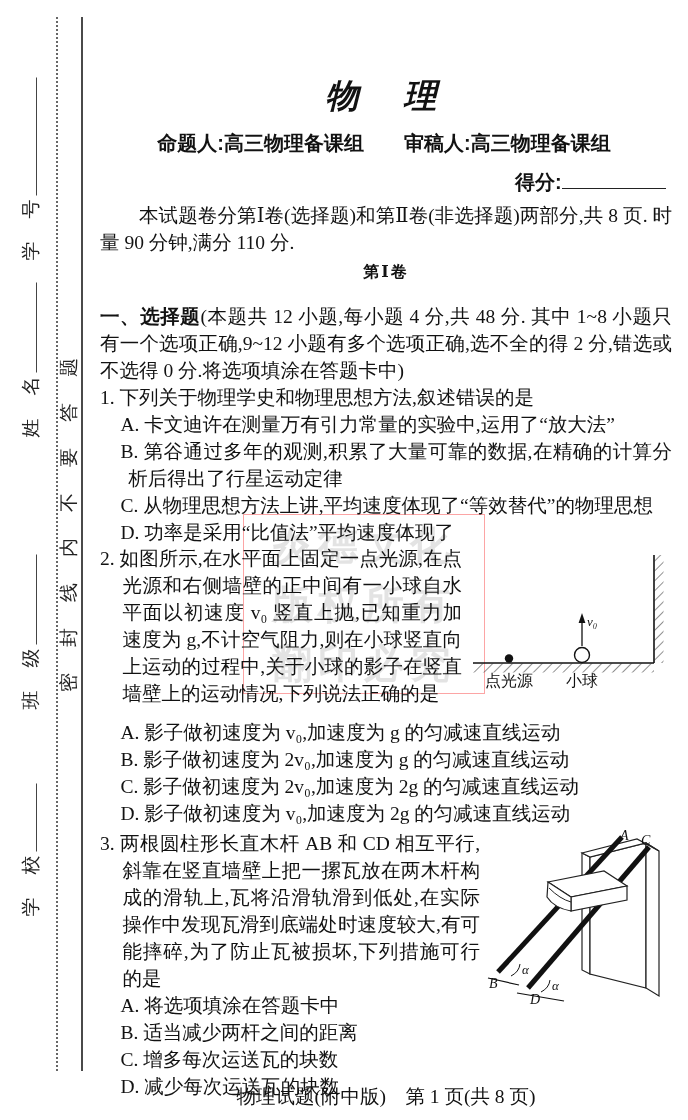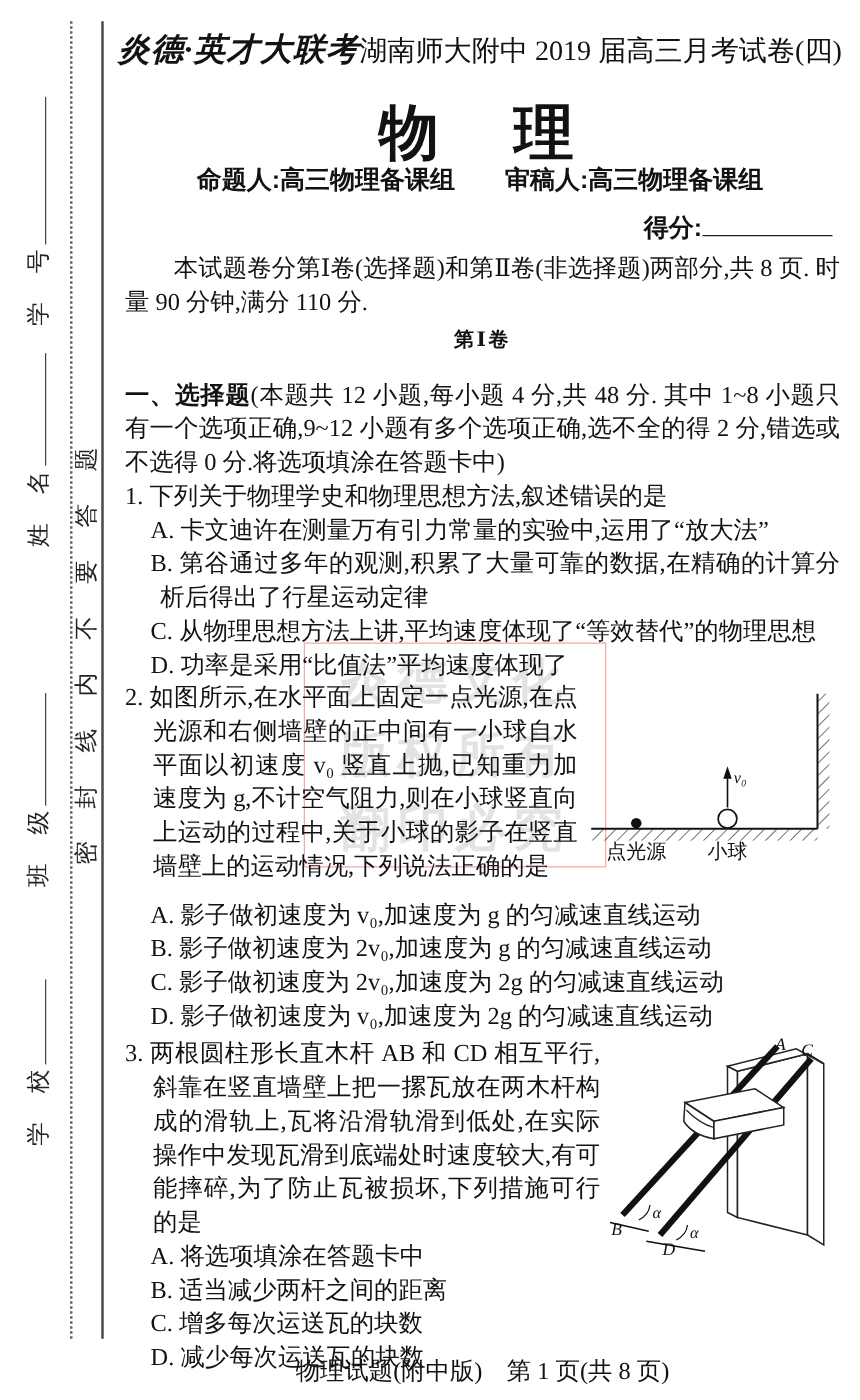--- a/index.html
+++ b/index.html
@@ -33,22 +33,23 @@
   .watermark div{font-size:40px;font-weight:bold;color:#c9c9c9;opacity:.5;letter-spacing:6px;line-height:1;}
 
   
   .content-layer{position:absolute;inset:0;z-index:1;}
   .exam-header{
     position:absolute;left:92px;top:22px;width:584px;text-align:center;white-space:nowrap;font-size:22.5px;
   }
   .exam-header .brand{font-weight:bold;font-style:italic;font-size:25.5px;letter-spacing:1px;}
   .page-title{
     position:absolute;left:96px;top:74px;width:576px;text-align:center;
-    font-size:48px;font-weight:bold;letter-spacing:6px;
+    font-size:33px;font-weight:bold;letter-spacing:6px;
     font-family:"Liberation Sans","DejaVu Sans",sans-serif;
+    font-style:italic;
   }
   .byline{
     position:absolute;left:96px;top:130px;width:576px;text-align:center;
     font-size:20px;font-weight:bold;font-family:"Liberation Sans","DejaVu Sans",sans-serif;
   }
   .byline .reviewer{margin-left:2em;}
   .score-row{
     position:absolute;left:515px;top:169px;font-size:20px;font-weight:bold;
     font-family:"Liberation Sans","DejaVu Sans",sans-serif;
   }
@@ -102,23 +103,20 @@
   <div class="mfield" style="top:632px;">
     <span>班　级</span><span class="mblank bl-92"></span>
   </div>
   <div class="mfield" style="top:850px;">
     <span>学　校</span><span class="mblank bl-70"></span>
   </div>
   <div class="sealtext">密封线内不要答题</div>
 
   <div class="content-layer">
 
-    <div class="exam-header">
-      <span class="brand">炎德·英才大联考</span><span>湖南师大附中 2019 届高三月考试卷(四)</span>
-    </div>
 
     <div class="page-title">物　理</div>
 
     <div class="byline">
       <span>命题人:高三物理备课组</span><span class="reviewer">审稿人:高三物理备课组</span>
     </div>
 
     <div class="score-row">
       <span>得分:</span><span class="score-blank"></span>
     </div>

